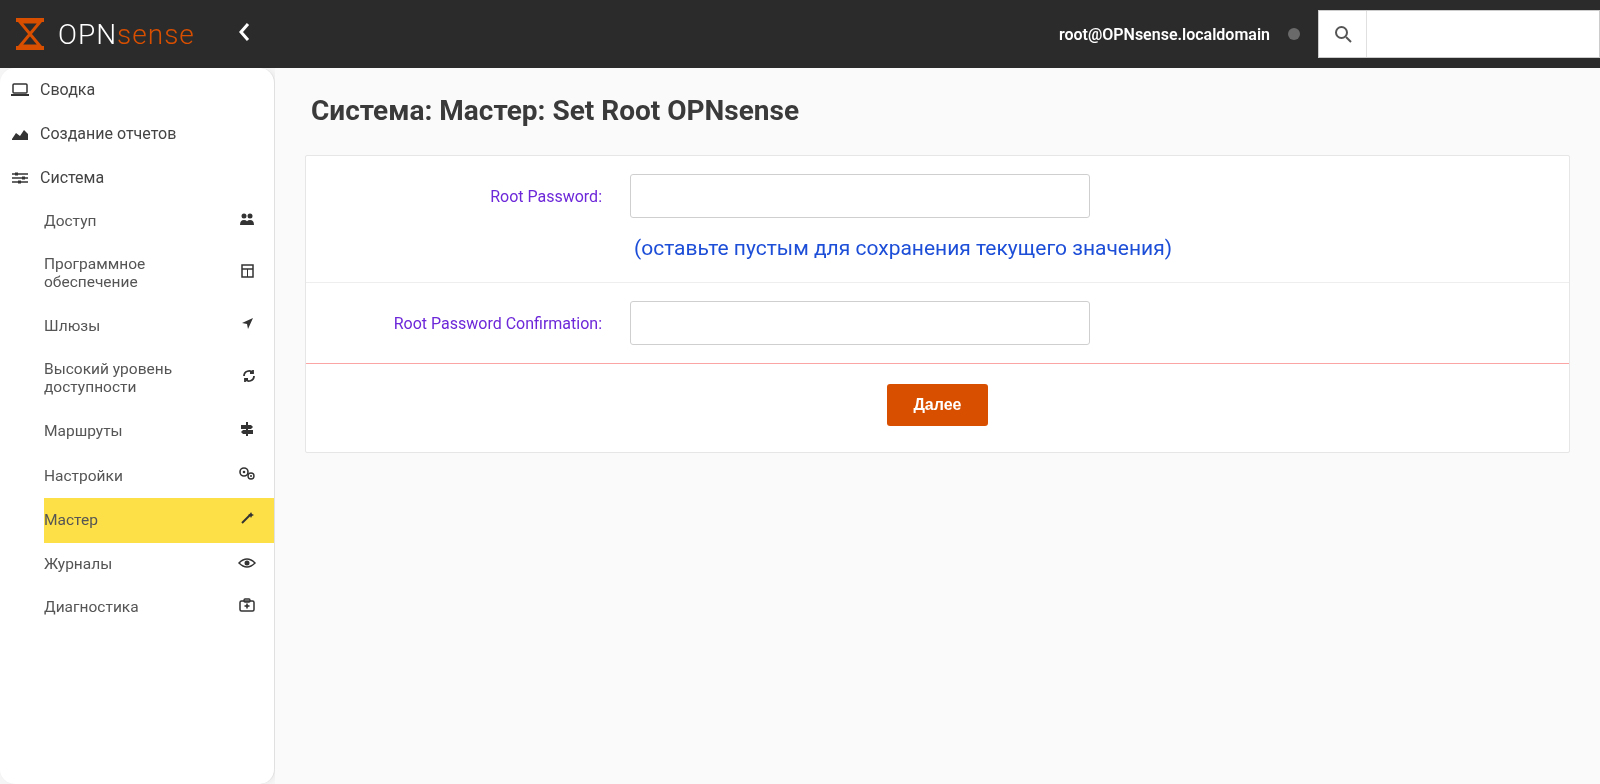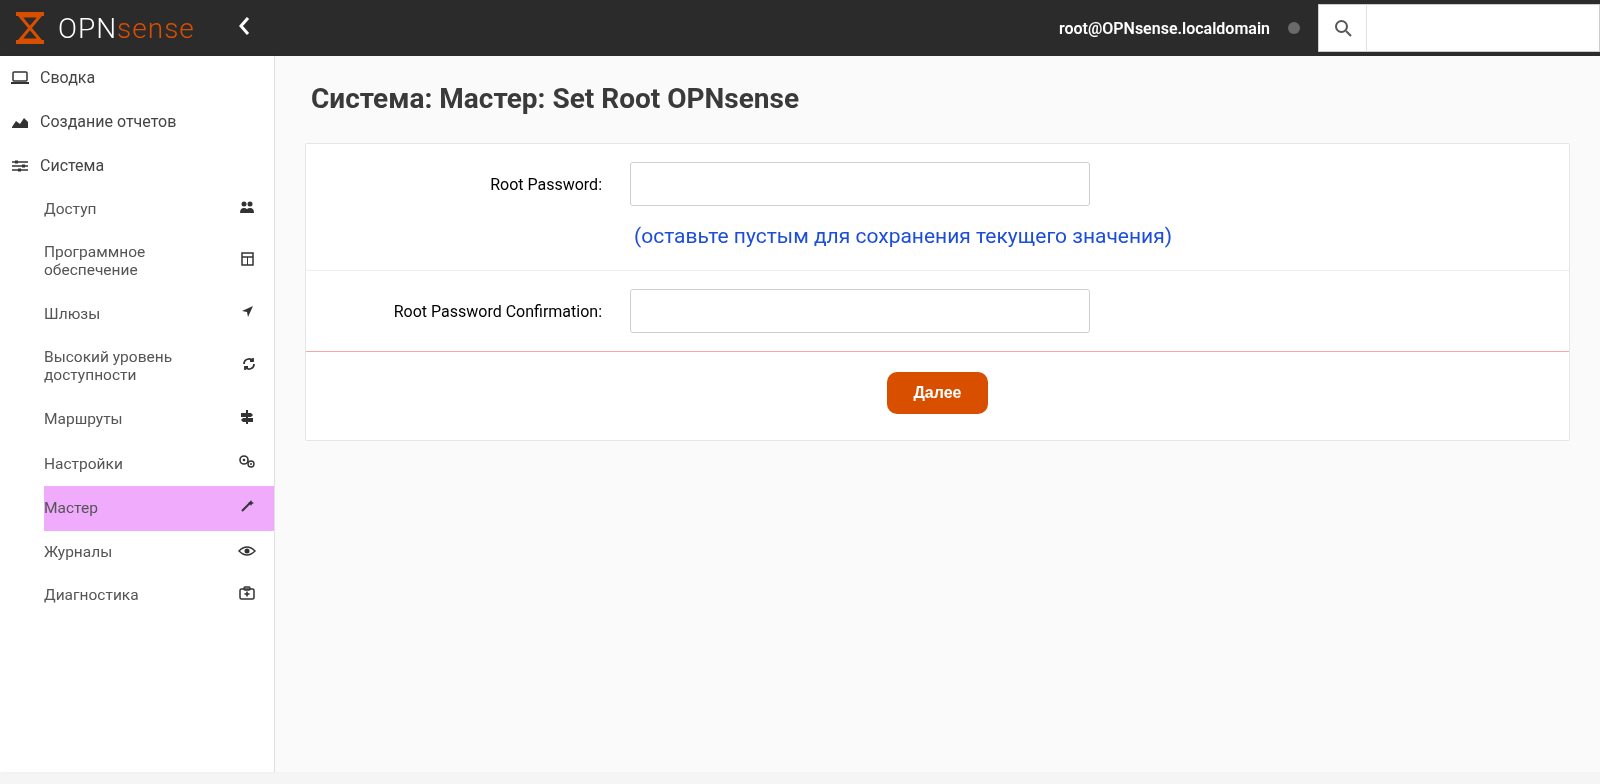--- a/index.html
+++ b/index.html
@@ -1,59 +1,59 @@
 <!DOCTYPE html>
 <html><head>
 <meta charset="utf-8">
 <style>
 * { box-sizing: border-box; margin: 0; padding: 0; }
 body { font-family: -apple-system, BlinkMacSystemFont, "Segoe UI", Roboto, Arial, sans-serif; font-size: 15px; color: #333; background: #f5f5f5; width: 1600px; height: 784px; overflow: hidden; }
 
 
-.header { background: #2b2b2b; height: 56px; display: flex; align-items: center; padding: 0 0 0 10px; }
+.header { background: #2b2b2b; height: 68px; display: flex; align-items: center; padding: 0 0 0 10px; }
 .logo { display: flex; align-items: center; gap: 8px; }
 .logo-mark { width: 40px; height: 40px; display: inline-block; }
 .logo-text { font-size: 28px; font-weight: 300; letter-spacing: 1px; }
 .logo-text .opn { color: #fff; }
 .logo-text .sense { color: #d94f00; }
 .collapse-btn { margin-left: 30px; color: #fff; font-size: 22px; cursor: pointer; padding: 6px 12px; }
 .header-right { margin-left: auto; display: flex; align-items: center; gap: 18px; padding-right: 0; }
 .user-host { color: #fff; font-weight: 600; font-size: 16px; }
 .status-dot { width: 12px; height: 12px; border-radius: 50%; background: #6a6a6a; }
 .search-wrap { display: flex; align-items: center; background: #fff; height: 48px; border: 1px solid #ccc; }
 .search-icon-box { width: 48px; display: flex; align-items: center; justify-content: center; color: #555; font-size: 17px; border-right: 1px solid #e0e0e0; height: 100%; }
 .search-input { border: none; outline: none; height: 100%; width: 232px; padding: 0 12px; font-size: 15px; }
 
 
 .layout { display: flex; height: calc(784px - 68px); }
 
 
-.sidebar { width: 275px; background: #fff; border-right: 1px solid #e0e0e0; overflow-y: auto; overflow-x: hidden; box-shadow: 2px 0 4px rgba(0,0,0,0.04); }
+.sidebar { width: 275px; background: #fff; border-right: 1px solid #e0e0e0; overflow-y: auto; overflow-x: hidden; box-shadow: 2px 0 4px rgba(0,0,0,0.04); border-radius: 15px; }
 .nav-item { display: flex; align-items: center; padding: 12px 14px 12px 8px; color: #555; cursor: pointer; font-size: 16px; border-bottom: 1px solid transparent; }
 .nav-item.top-level { font-weight: 400; color: #444; }
 .nav-item .lead-icon { width: 24px; display: inline-flex; justify-content: center; margin-right: 8px; color: #333; }
 .nav-sub { padding-left: 44px; }
 .nav-sub .nav-item { padding: 12px 14px 12px 0; display: flex; justify-content: space-between; align-items: center; color: #555; font-size: 15.5px; }
-.nav-sub .nav-item.active { background: #f0abfc; }
+.nav-sub .nav-item.active { background: #fde047; }
 .nav-sub .trail-icon { color: #333; width: 26px; text-align: center; font-size: 15px; }
 
 
 .content { flex: 1; padding: 26px 30px; background: #fafafa; overflow: auto; }
 .page-title { font-size: 28px; font-weight: 700; color: #3a3a3a; margin-bottom: 28px; padding-left: 6px; }
 .panel { background: #fff; border: 1px solid #e6e6e6; border-radius: 2px; }
 .form-row { display: flex; align-items: center; padding: 18px 24px; border-bottom: 1px solid #fca5a5; }
 .form-row.no-bb { border-bottom: none; }
-.form-label { width: 300px; text-align: right; padding-right: 28px; color: #000000; font-size: 16px; }
+.form-label { width: 300px; text-align: right; padding-right: 28px; color: #6d28d9; font-size: 16px; }
 .form-field { flex: 1; }
 .form-field input[type="password"], .form-field input[type="text"] { width: 460px; height: 44px; border: 1px solid #cfcfcf; border-radius: 3px; padding: 0 10px; font-size: 15px; }
 .help-row { display: flex; padding: 0 24px 22px 24px; }
 .help-spacer { width: 300px; }
 .help-text { color: #1d4ed8; font-size: 21px; padding-left: 4px; }
 .btn-row { display: flex; justify-content: center; padding: 20px 0 26px 0; }
-.btn-primary { background: #d94f00; color: #fff; border: none; border-radius: 10px; padding: 12px 26px; font-size: 16px; font-weight: 600; cursor: pointer; }
+.btn-primary { background: #d94f00; color: #fff; border: none; border-radius: 3px; padding: 12px 26px; font-size: 16px; font-weight: 600; cursor: pointer; }
 
 
 .ico { display: inline-block; }
 </style>
 </head>
 <body>
 
 <div class="header">
   <div class="logo">
     <span class="logo-mark">

